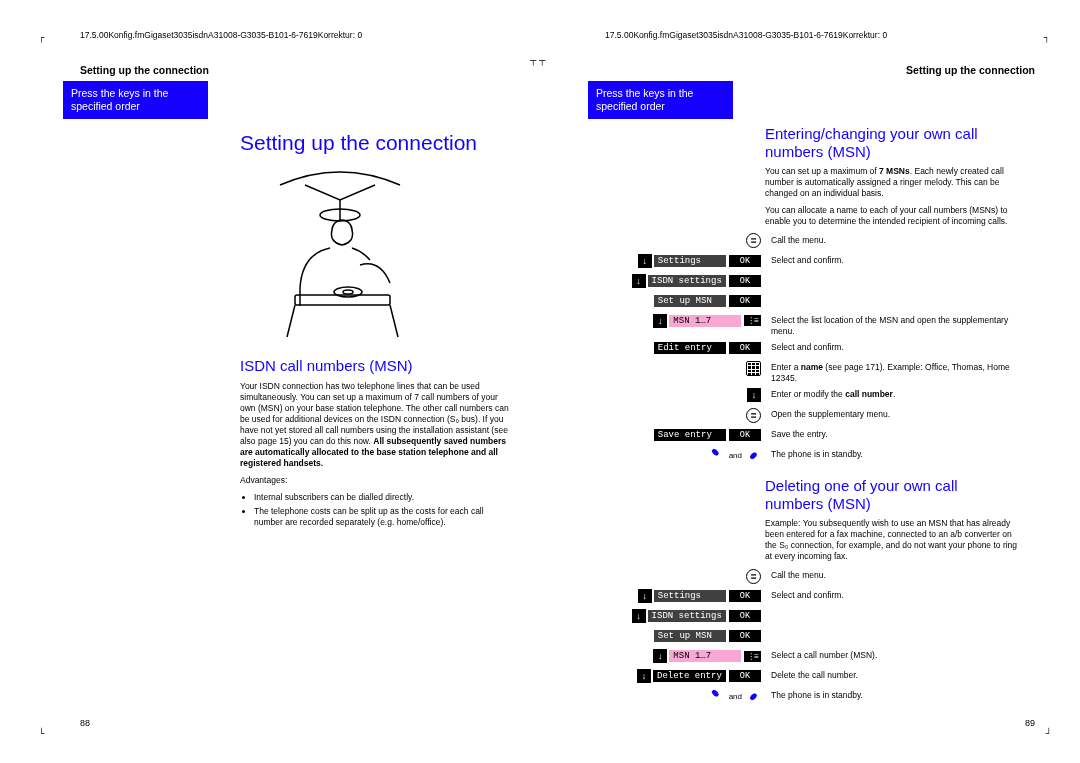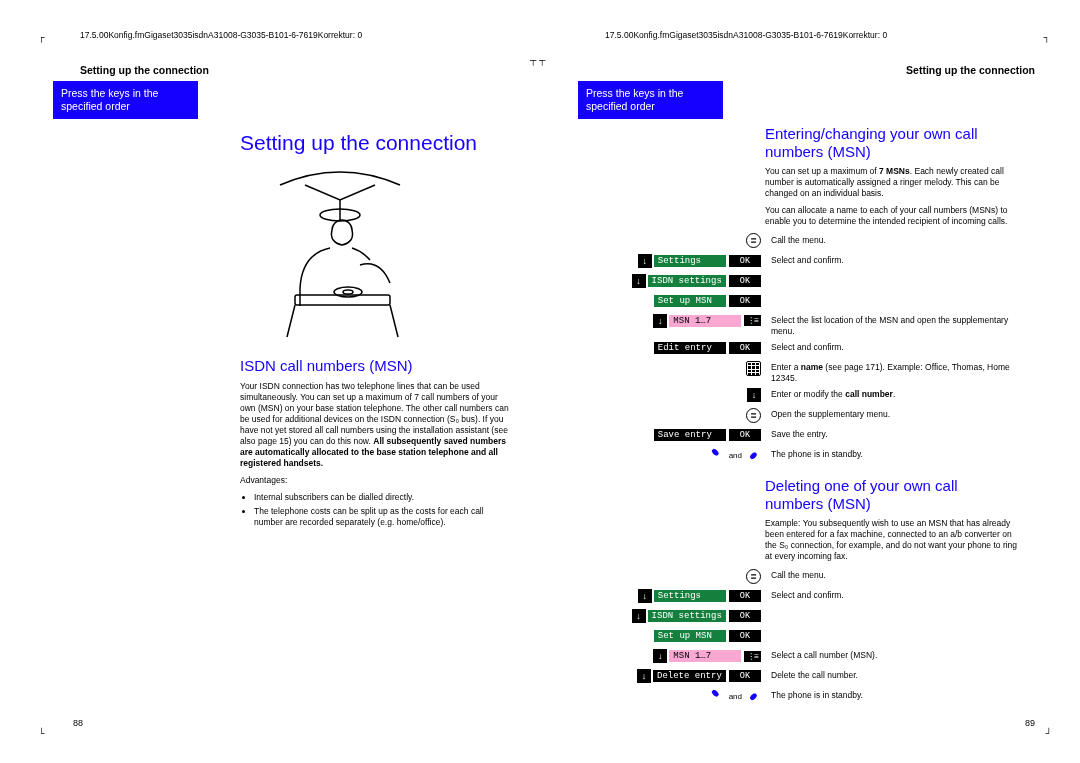--- a/index.html
+++ b/index.html
@@ -39,21 +39,21 @@
     font-weight: bold;
     font-size: 10.5px;
     margin: 24px 0 5px 35px;
   }
   .bluebar {
     background: #1500ff;
     color: #fff;
     font-size: 10.5px;
     padding: 6px 8px 6px 8px;
     width: 145px;
-    margin-left: 8px;
+    margin-left: 18px;
     line-height: 1.25;
   }
   .body {
     margin-left: 195px;
     margin-right: 51px;
   }
   .body-left {
     margin-left: 195px;
     margin-right: 35px;
   }
@@ -114,21 +114,21 @@
   .menu-pill {
     background: #000;
     color: #fff;
     font-family: "Courier New", monospace;
     font-size: 9px;
     padding: 1px 4px;
     display: inline-block;
     min-width: 72px;
     white-space: nowrap;
   }
-  .menu-pill.blue { background: #15803d; }
+  .menu-pill.blue { background: #404040; }
   .menu-pill.light { background: #f9a8d4; color: #000; }
   .ok-box {
     background: #000; color: #fff; font-family: "Courier New", monospace;
     font-size: 8.5px; padding: 1px 11px; display: inline-block; margin-left: 1px;
   }
   .dots-box {
     background: #000; color: #fff; font-size: 8px; padding: 1px 3px; display:inline-block; margin-left:1px;
     letter-spacing: -1px;
   }
   .arrow-box {
@@ -138,21 +138,21 @@
   }
   .icon-circle {
     width: 15px; height: 15px; border-radius: 50%; border: 1.2px solid #000;
     display: inline-flex; align-items:center; justify-content:center; font-size:8px;
   }
   .pagenum {
     position: absolute;
     bottom: 12px;
     font-size: 9px;
   }
-  .pagenum.left { left: 28px; }
+  .pagenum.left { left: 35px; }
   .pagenum.right { right: 35px; }
   .and-text { font-size: 8px; margin: 0 3px; }
   .keypad-icon {
     width:15px; height:15px; display:inline-grid;
     grid-template-columns: repeat(3, 3px);
     grid-template-rows: repeat(4, 2.5px);
     gap: 1px;
     padding: 1px;
     border: 1px solid #000;
     border-radius: 2px;

